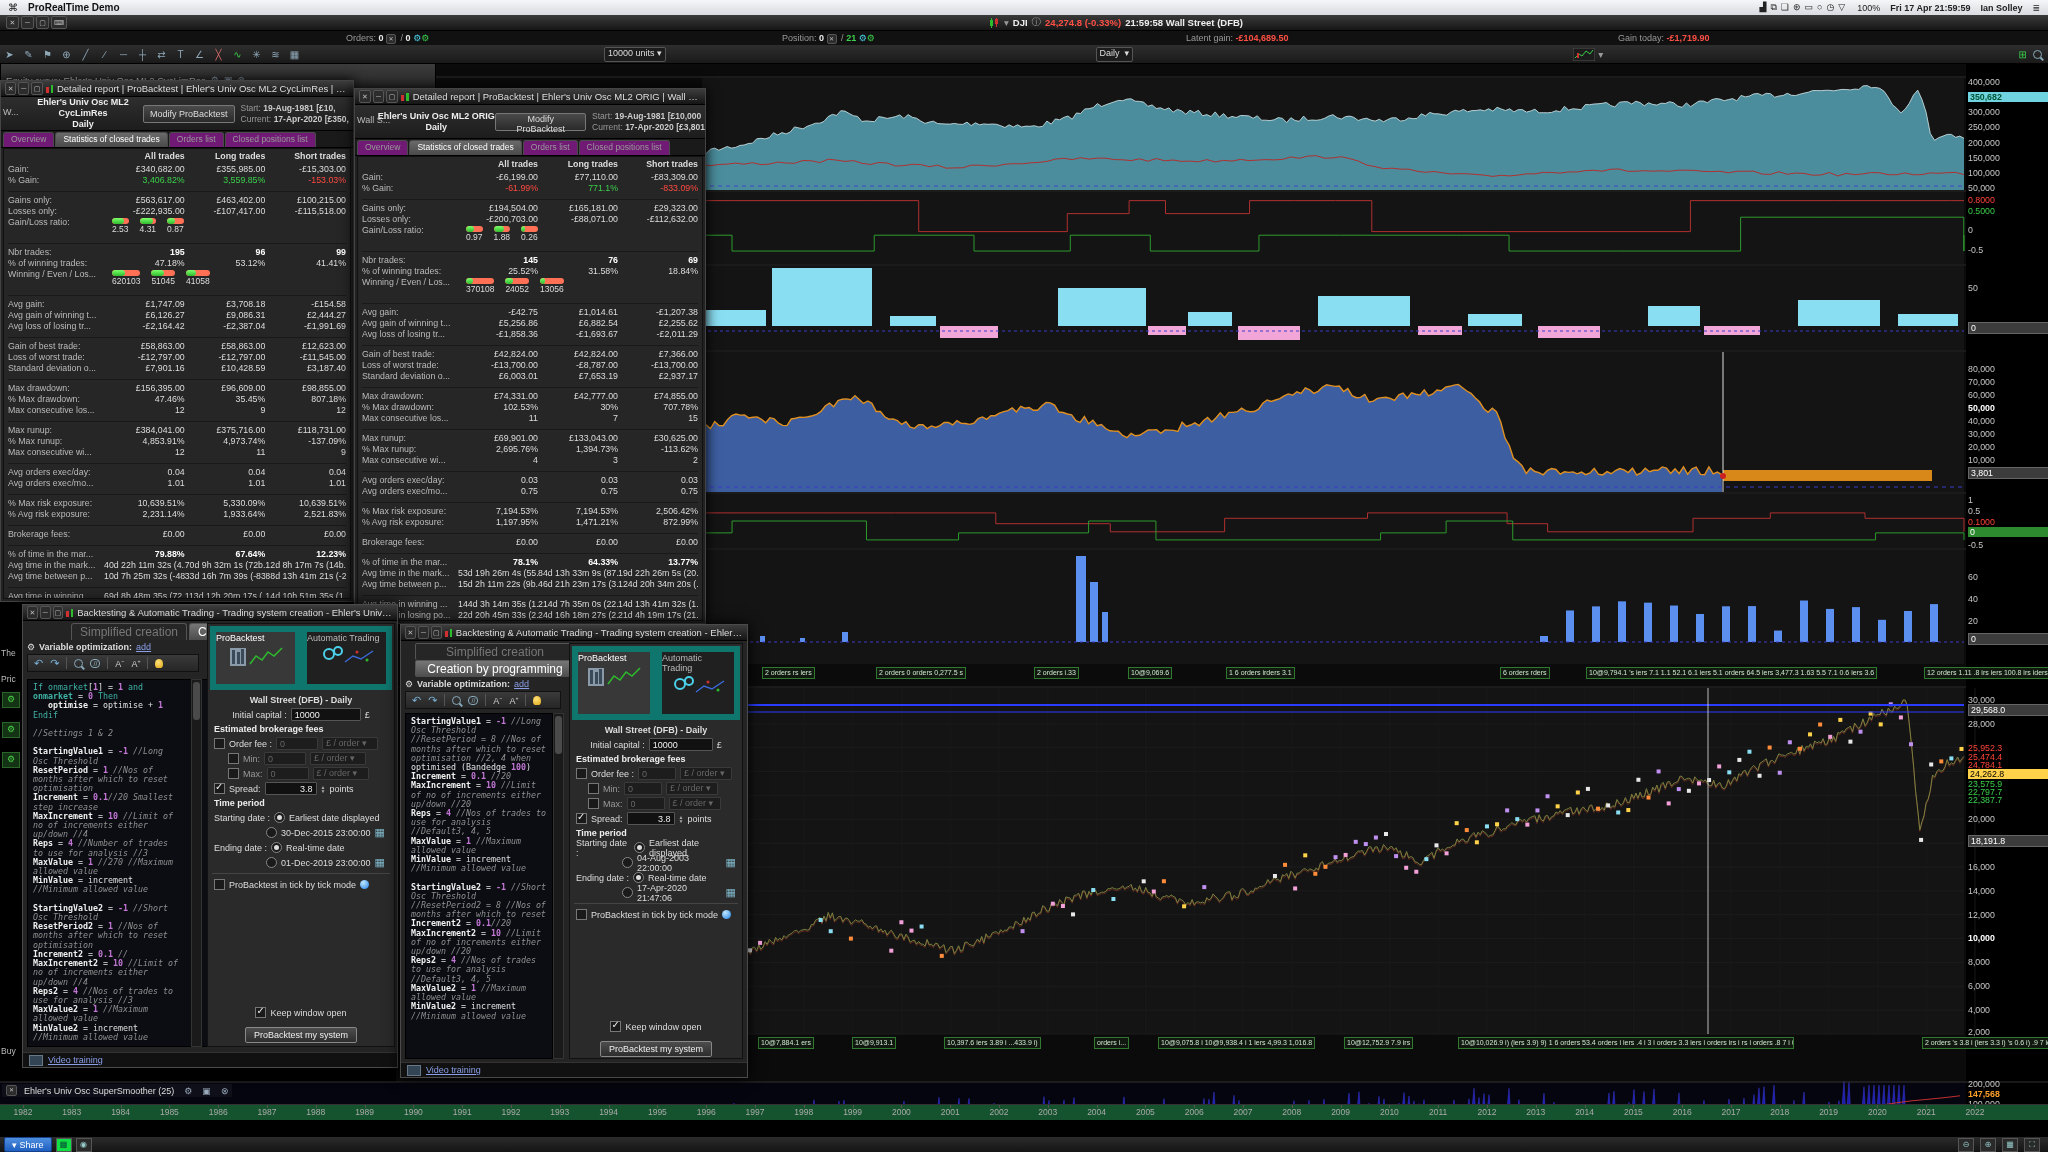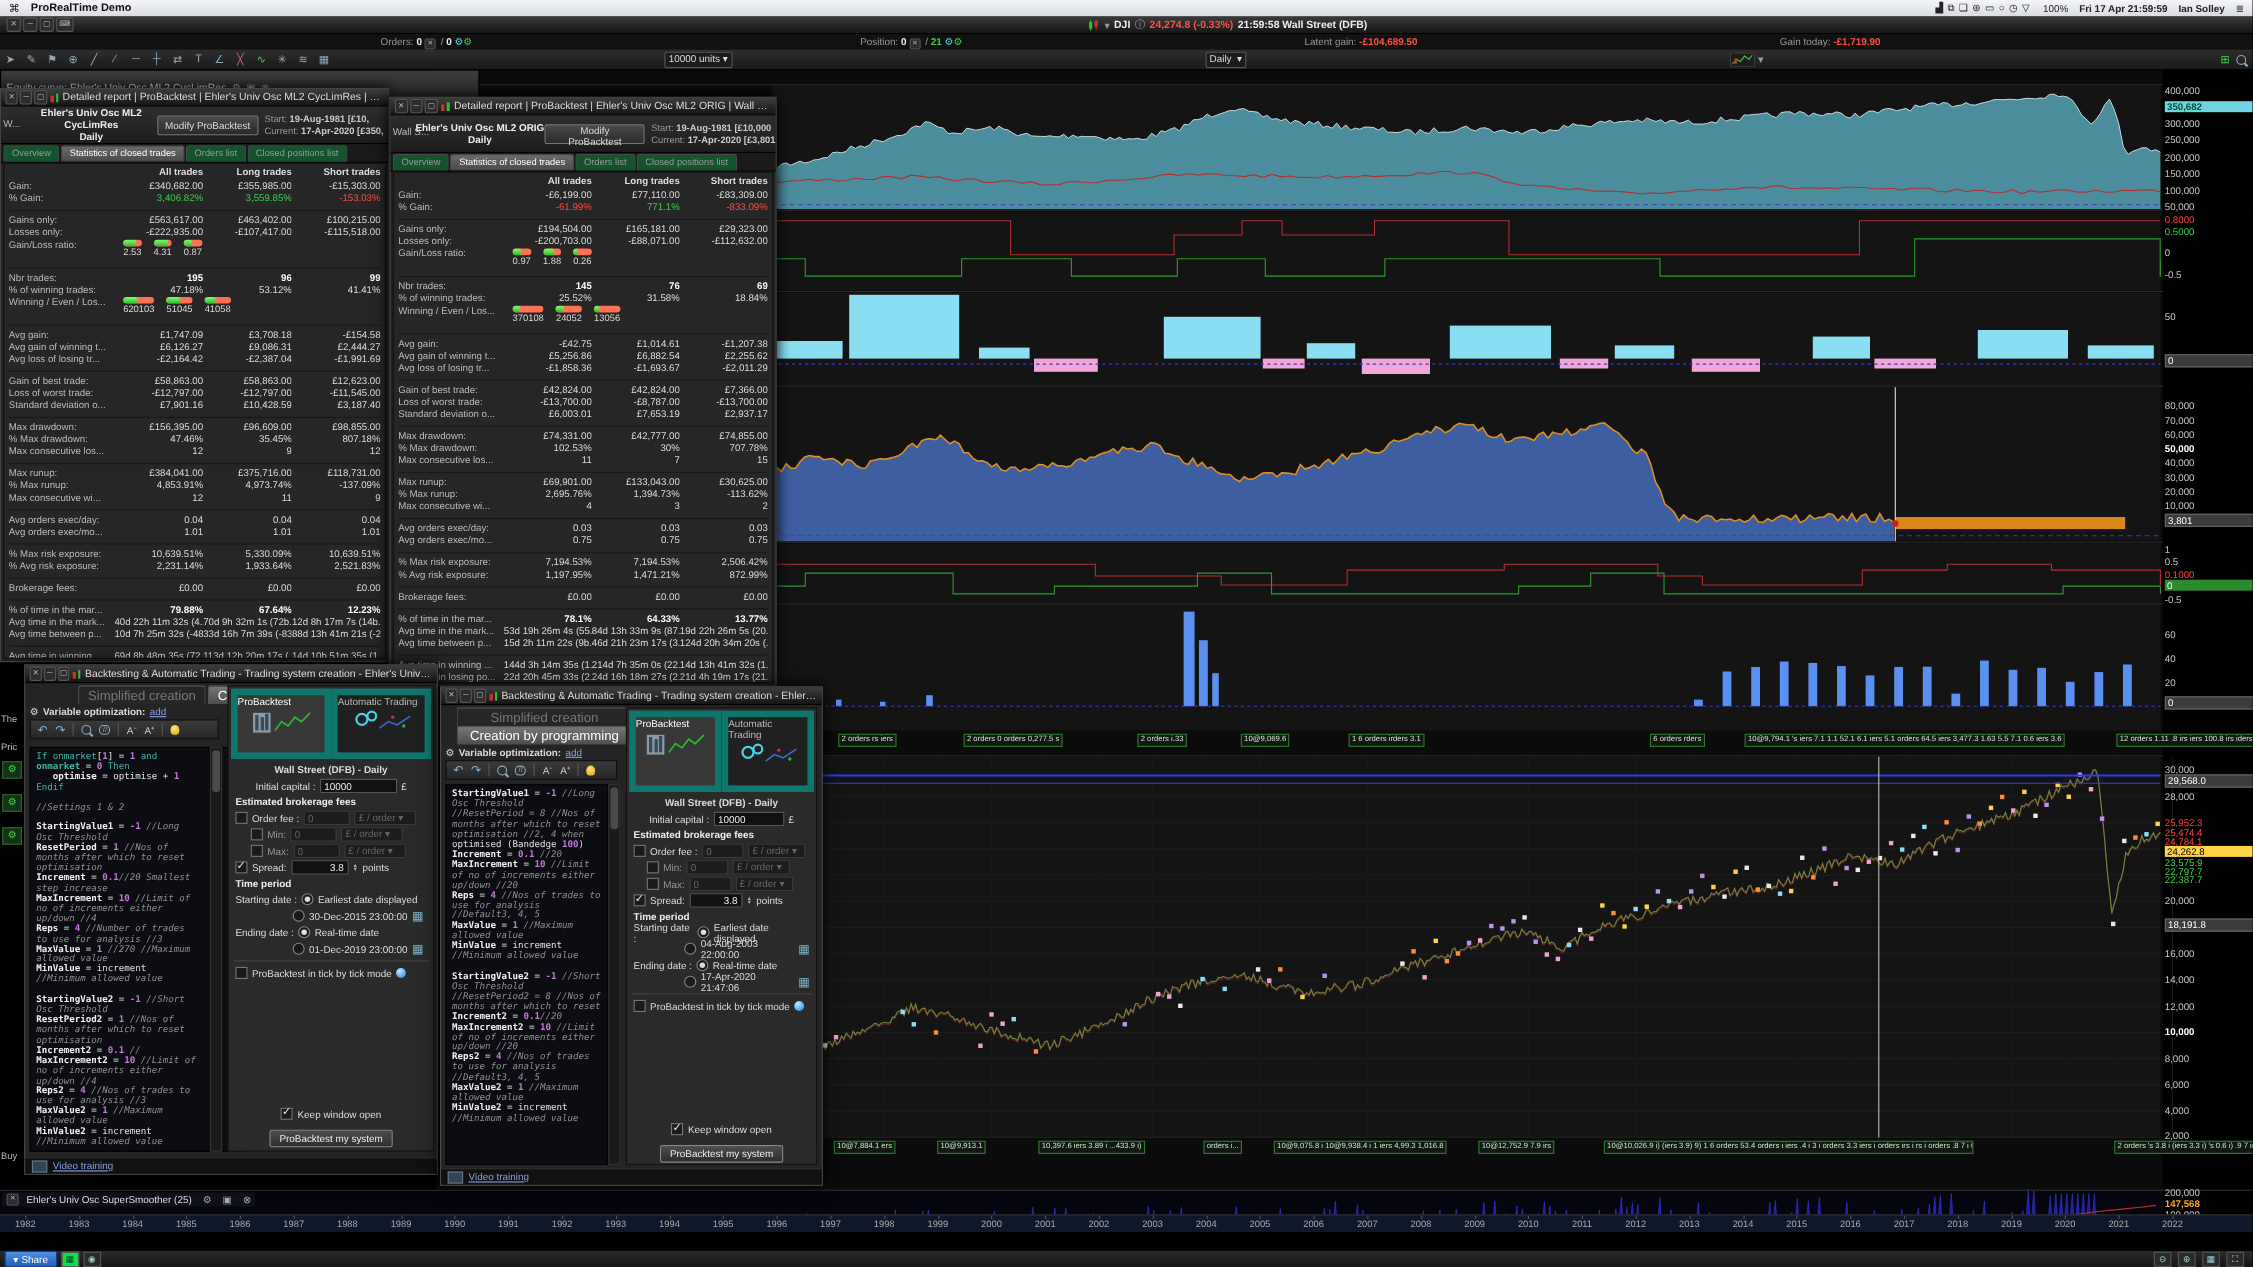--- a/index.html
+++ b/index.html
@@ -31,21 +31,21 @@
           font-size:9.5px;color:#ddd;padding:0 4px;white-space:nowrap;overflow:hidden;border-bottom:1px solid #000;}
   .wtitle .wt{margin-left:4px;overflow:hidden;text-overflow:ellipsis;}
   .rhead{height:33px;background:linear-gradient(#2e2e2e,#1d1d1d);display:flex;align-items:center;font-size:9px;
          border-bottom:1px solid #000;position:relative;}
   .frag{position:absolute;left:2px;top:10px;font-size:9px;color:#bbb;}
   .rname{width:120px;margin-left:22px;text-align:center;font-weight:bold;color:#eee;line-height:11px;}
   .modbtn{background:linear-gradient(#4a4a4a,#2a2a2a);border:1px solid #777;color:#ddd;font-size:9px;height:18px;
           border-radius:2px;padding:0 6px;font-family:"Liberation Sans",sans-serif;}
   .rdates{margin-left:6px;font-size:8.5px;line-height:11px;white-space:nowrap;}
   .rtabs{height:15px;display:flex;gap:1px;padding:1px 2px 0;background:#1a1a1a;border-bottom:1px solid #000;}
-  .rtab{background:#14532d;border:1px solid #4a4a4a;border-bottom:none;color:#999;font-size:8.5px;padding:1px 7px;
+  .rtab{background:#701a75;border:1px solid #4a4a4a;border-bottom:none;color:#999;font-size:8.5px;padding:1px 7px;
         border-radius:3px 3px 0 0;white-space:nowrap;}
   .rtab.act{background:linear-gradient(#6a6a6a,#4a4a4a);color:#fff;}
   .rtable{position:absolute;left:2px;right:2px;top:67px;bottom:2px;background:#262626;border:1px solid #111;
           overflow:hidden;font-size:8.8px;padding:2px 4px;box-sizing:border-box;}
   .thead{display:flex;font-weight:bold;color:#eee;height:13px;}
   .srow{display:flex;height:11px;line-height:11px;}
   .lab{width:96px;color:#bbb;overflow:hidden;white-space:nowrap;flex:none;}
   .val{flex:1;text-align:right;color:#ddd;white-space:nowrap;overflow:hidden;}
   .val.g{color:#3ad04a;} .val.r{color:#ff4a40;} .val.b{color:#fff;font-weight:bold;}
   .sep{height:5px;border-bottom:1px solid #191919;margin-bottom:3px;}
@@ -112,21 +112,21 @@
   .axl.o{color:#ffa126;font-weight:bold;}
   .ltag{position:absolute;left:703px;font-size:8px;height:9px;line-height:9px;padding:0 2px;}
   .ltag.bx{background:#3c3c3c;color:#fff;border:1px solid #666;} .ltag.red{color:#ff4338;}
   .ltag.yellow{background:#ffd24a;color:#000;} .ltag.green{color:#3ad04a;}
   .obox{position:absolute;top:1px;background:#101810;border:1px solid #2f7a2f;color:#cfe8cf;font-size:7px;
         height:10px;line-height:10px;padding:0 2px;white-space:nowrap;overflow:hidden;max-width:330px;}
   #orow1,#orow2{position:absolute;left:0;width:2048px;height:14px;}
   
   #ss-strip{position:absolute;left:2px;top:1084px;height:13px;display:flex;align-items:center;font-size:9px;color:#ddd;
             background:rgba(20,20,30,.7);padding:0 4px;gap:5px;}
-  #years{position:absolute;left:0;top:1104px;width:2048px;height:15px;background:#0f172a;border-top:1px solid #333;font-size:8.5px;color:#aaa;}
+  #years{position:absolute;left:0;top:1104px;width:2048px;height:15px;background:#14532d;border-top:1px solid #333;font-size:8.5px;color:#aaa;}
   #years span{position:absolute;top:2px;width:30px;text-align:center;}
   #years i{position:absolute;top:0;width:1px;height:3px;background:#555;}
   #taskbar{position:absolute;left:0;top:1136px;width:2048px;height:16px;background:linear-gradient(#2c2c2c,#141414);
            border-top:1px solid #000;display:flex;align-items:center;font-size:9px;gap:4px;padding:0 4px;box-sizing:border-box;}
   .sharebtn{background:linear-gradient(#4f8fe0,#1f5fc0);border:1px solid #15408a;color:#fff;border-radius:2px;
             font-size:9px;height:13px;padding:0 7px;display:flex;align-items:center;gap:3px;}
   .tkic{width:14px;height:12px;border:1px solid #555;background:#2a2a2a;color:#9cc;font-size:8px;text-align:center;line-height:12px;}
   .tkic.green{background:#1d4; color:#043;}
   .gearfrag{position:absolute;left:2px;width:16px;height:14px;background:#143314;border:1px solid #2a662a;color:#4ad04a;
             font-size:9px;text-align:center;line-height:13px;}

